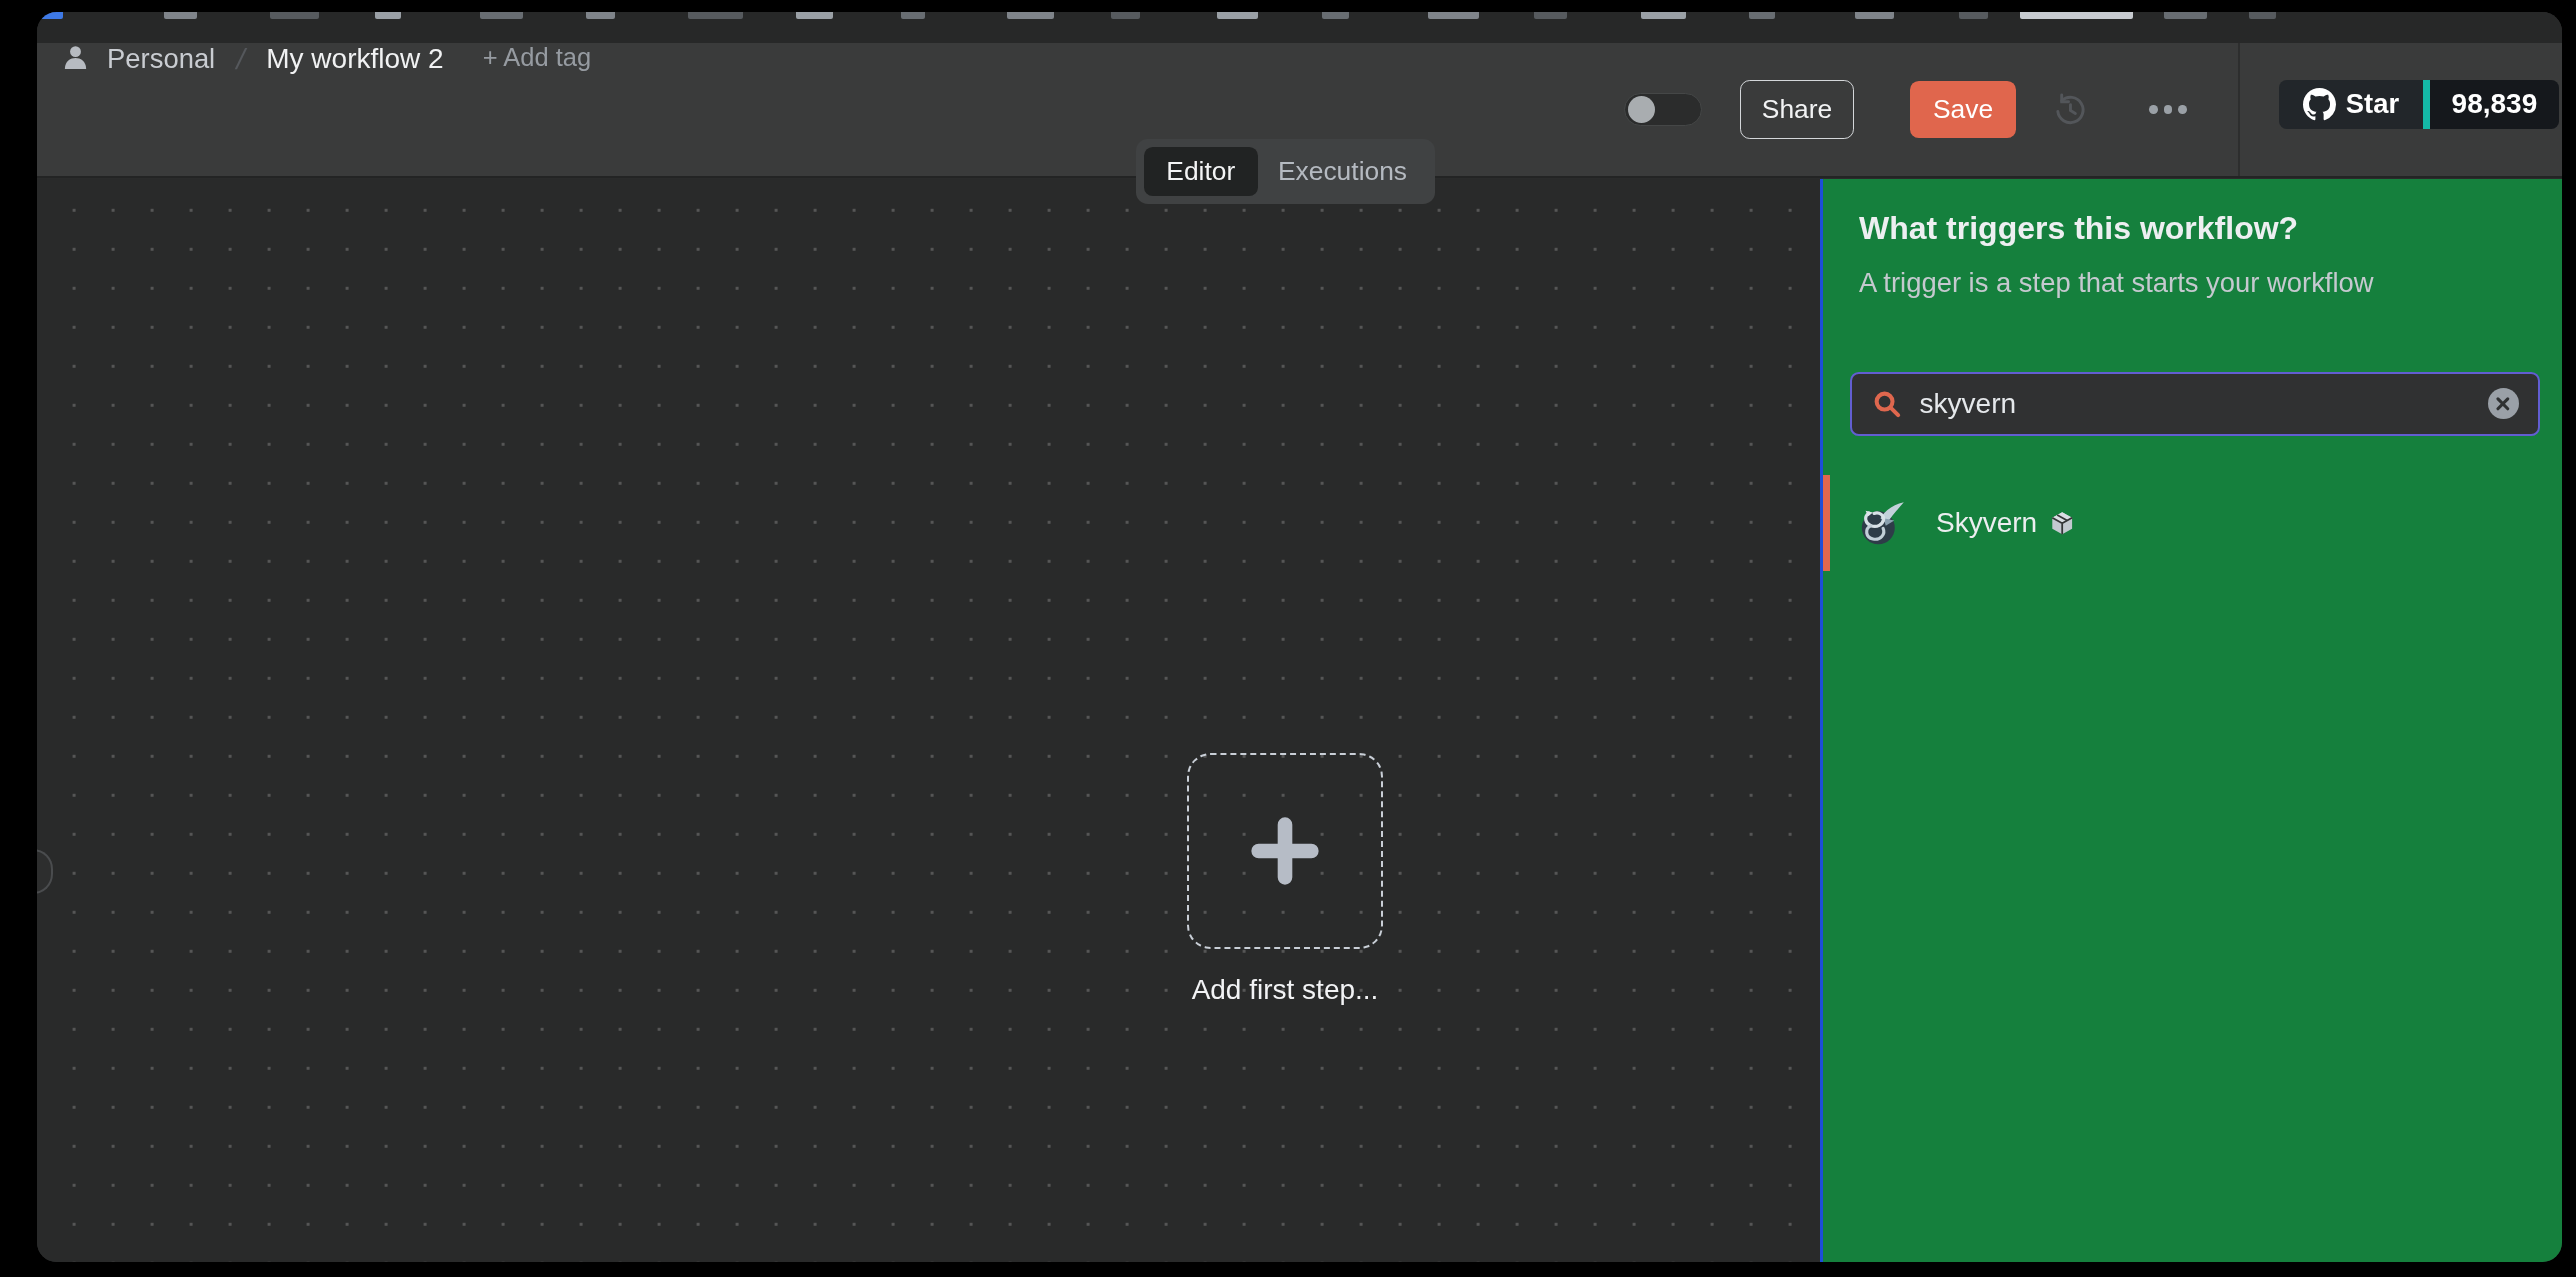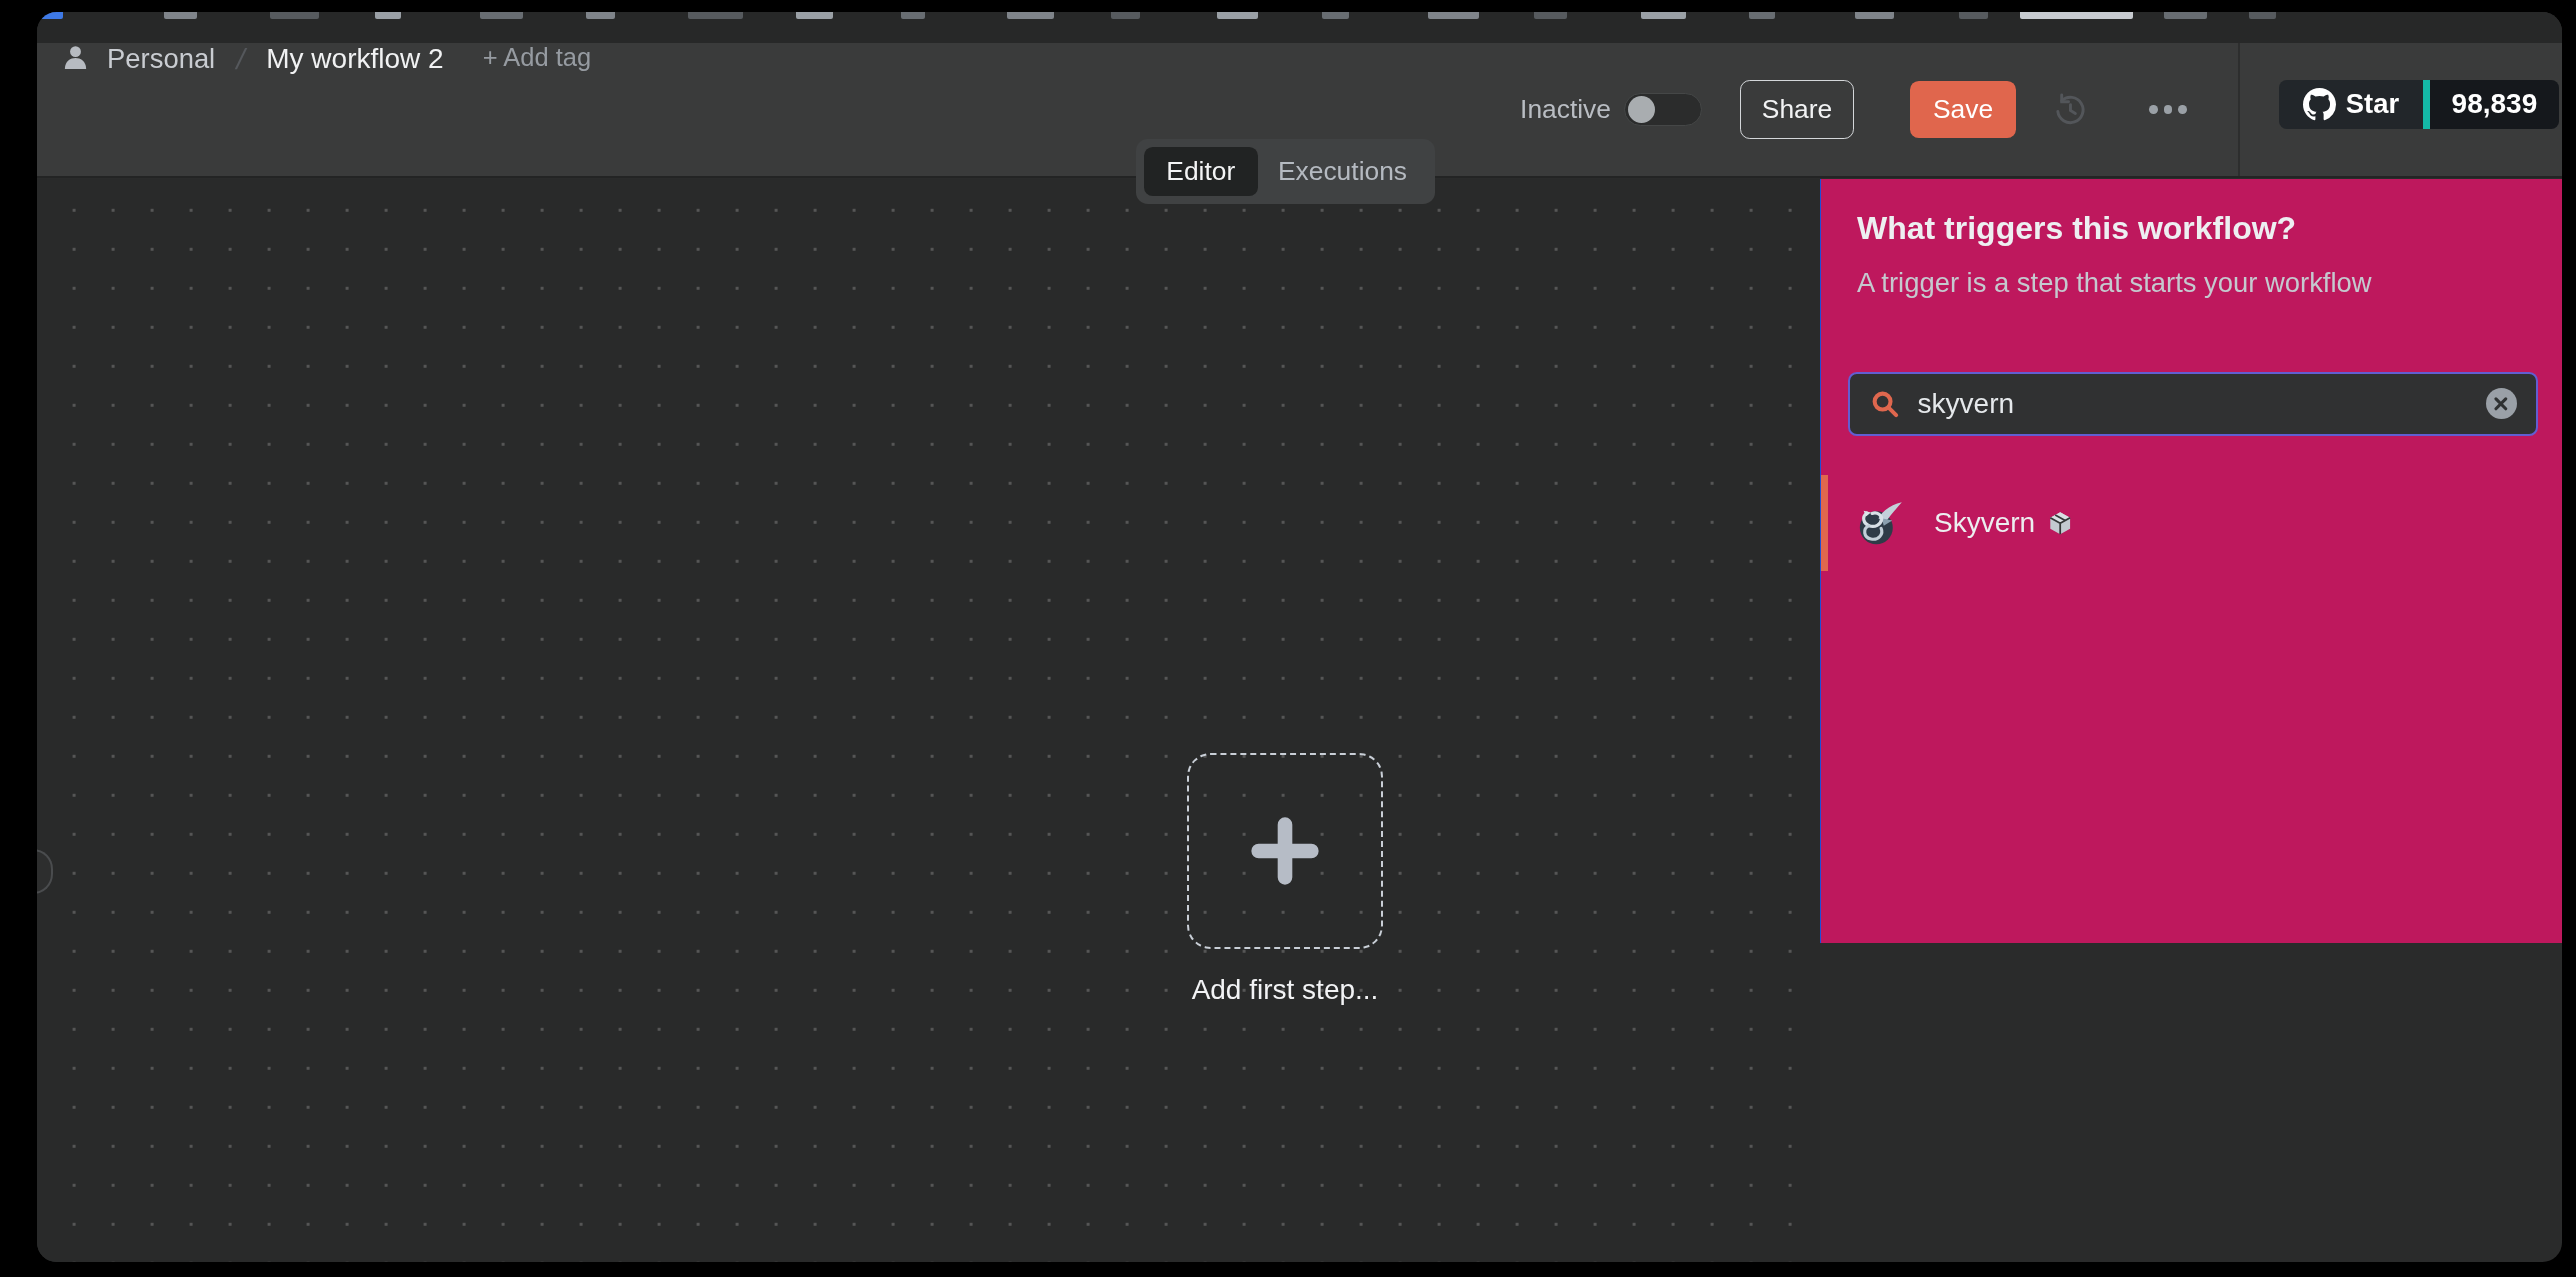--- a/index.html
+++ b/index.html
@@ -68,22 +68,22 @@
   #add-step-box { position:absolute; left:1150px; top:574px; width:196px; height:196px;
                   border:2.9px dashed #c9cfd7; border-radius:23.5px; display:flex;
                   align-items:center; justify-content:center; cursor:pointer; }
   #add-step-label { position:absolute; left:1052px; top:795px; width:392px; text-align:center;
                     font-size:28px; color:#f2f3f5; }
   #edge-expand { position:absolute; left:-3.9px; top:670px; width:19.6px; height:45px;
                  background:#2d2e2e; border:2px solid #4a4c4e; border-left:none;
                  border-radius:0 22.5px 22.5px 0; cursor:pointer; }
 
   
-  #trigger-panel { position:absolute; left:1783px; top:167px; width:742px; height:764px;
-                   background:#be185d; border-left:1px solid #1d4ed8; }
+  #trigger-panel { position:absolute; left:1783px; top:167px; width:742px; height:1083px;
+                   background:#15803d; border-left:3px solid #1d4ed8; }
   #panel-title { position:absolute; left:36px; top:31px; font-size:32px; font-weight:700; color:#edeff1; }
   #panel-subtitle { position:absolute; left:36px; top:88px; font-size:27.4px; color:#c5c9cf; }
 
   #search-box { position:absolute; left:27.4px; top:193px; width:690px; height:64px;
                 background:#303132; border:2px solid #625ed2; border-radius:8.8px;
                 display:flex; align-items:center; padding:0 19.6px; gap:17.6px; }
   #search-input { flex:1; background:transparent; border:none; outline:none;
                   color:#e5e8eb; font-size:28px; font-family:"Liberation Sans", sans-serif; }
   #search-clear { width:31px; height:31px; border-radius:50%; background:#9aa0a7;
                   display:flex; align-items:center; justify-content:center; cursor:pointer; flex:0 0 31px; }
@@ -133,21 +133,20 @@
       <svg width="29" height="29" viewBox="0 0 30 30">
         <circle cx="15" cy="9" r="5.6" fill="#b7bbc1"></circle>
         <path d="M4 27 C4 18.5 10 15.5 15 15.5 C20 15.5 26 18.5 26 27 Z" fill="#b7bbc1"></path>
       </svg>
       <span class="crumb-project">Personal</span>
       <span class="crumb-sep">/</span>
       <span class="crumb-name">My workflow 2</span>
       <span class="add-tag">+ Add tag</span>
     </div>
 
-    <div class="hdr-abs" id="inactive-label">Inactive</div>
 
     <div class="hdr-abs" id="activation-toggle">
       <div class="toggle-track">
         <div class="toggle-knob"></div>
       </div>
     </div>
 
     <div class="hdr-abs" id="share-button">
       <button class="btn-outline">Share</button>
     </div>

